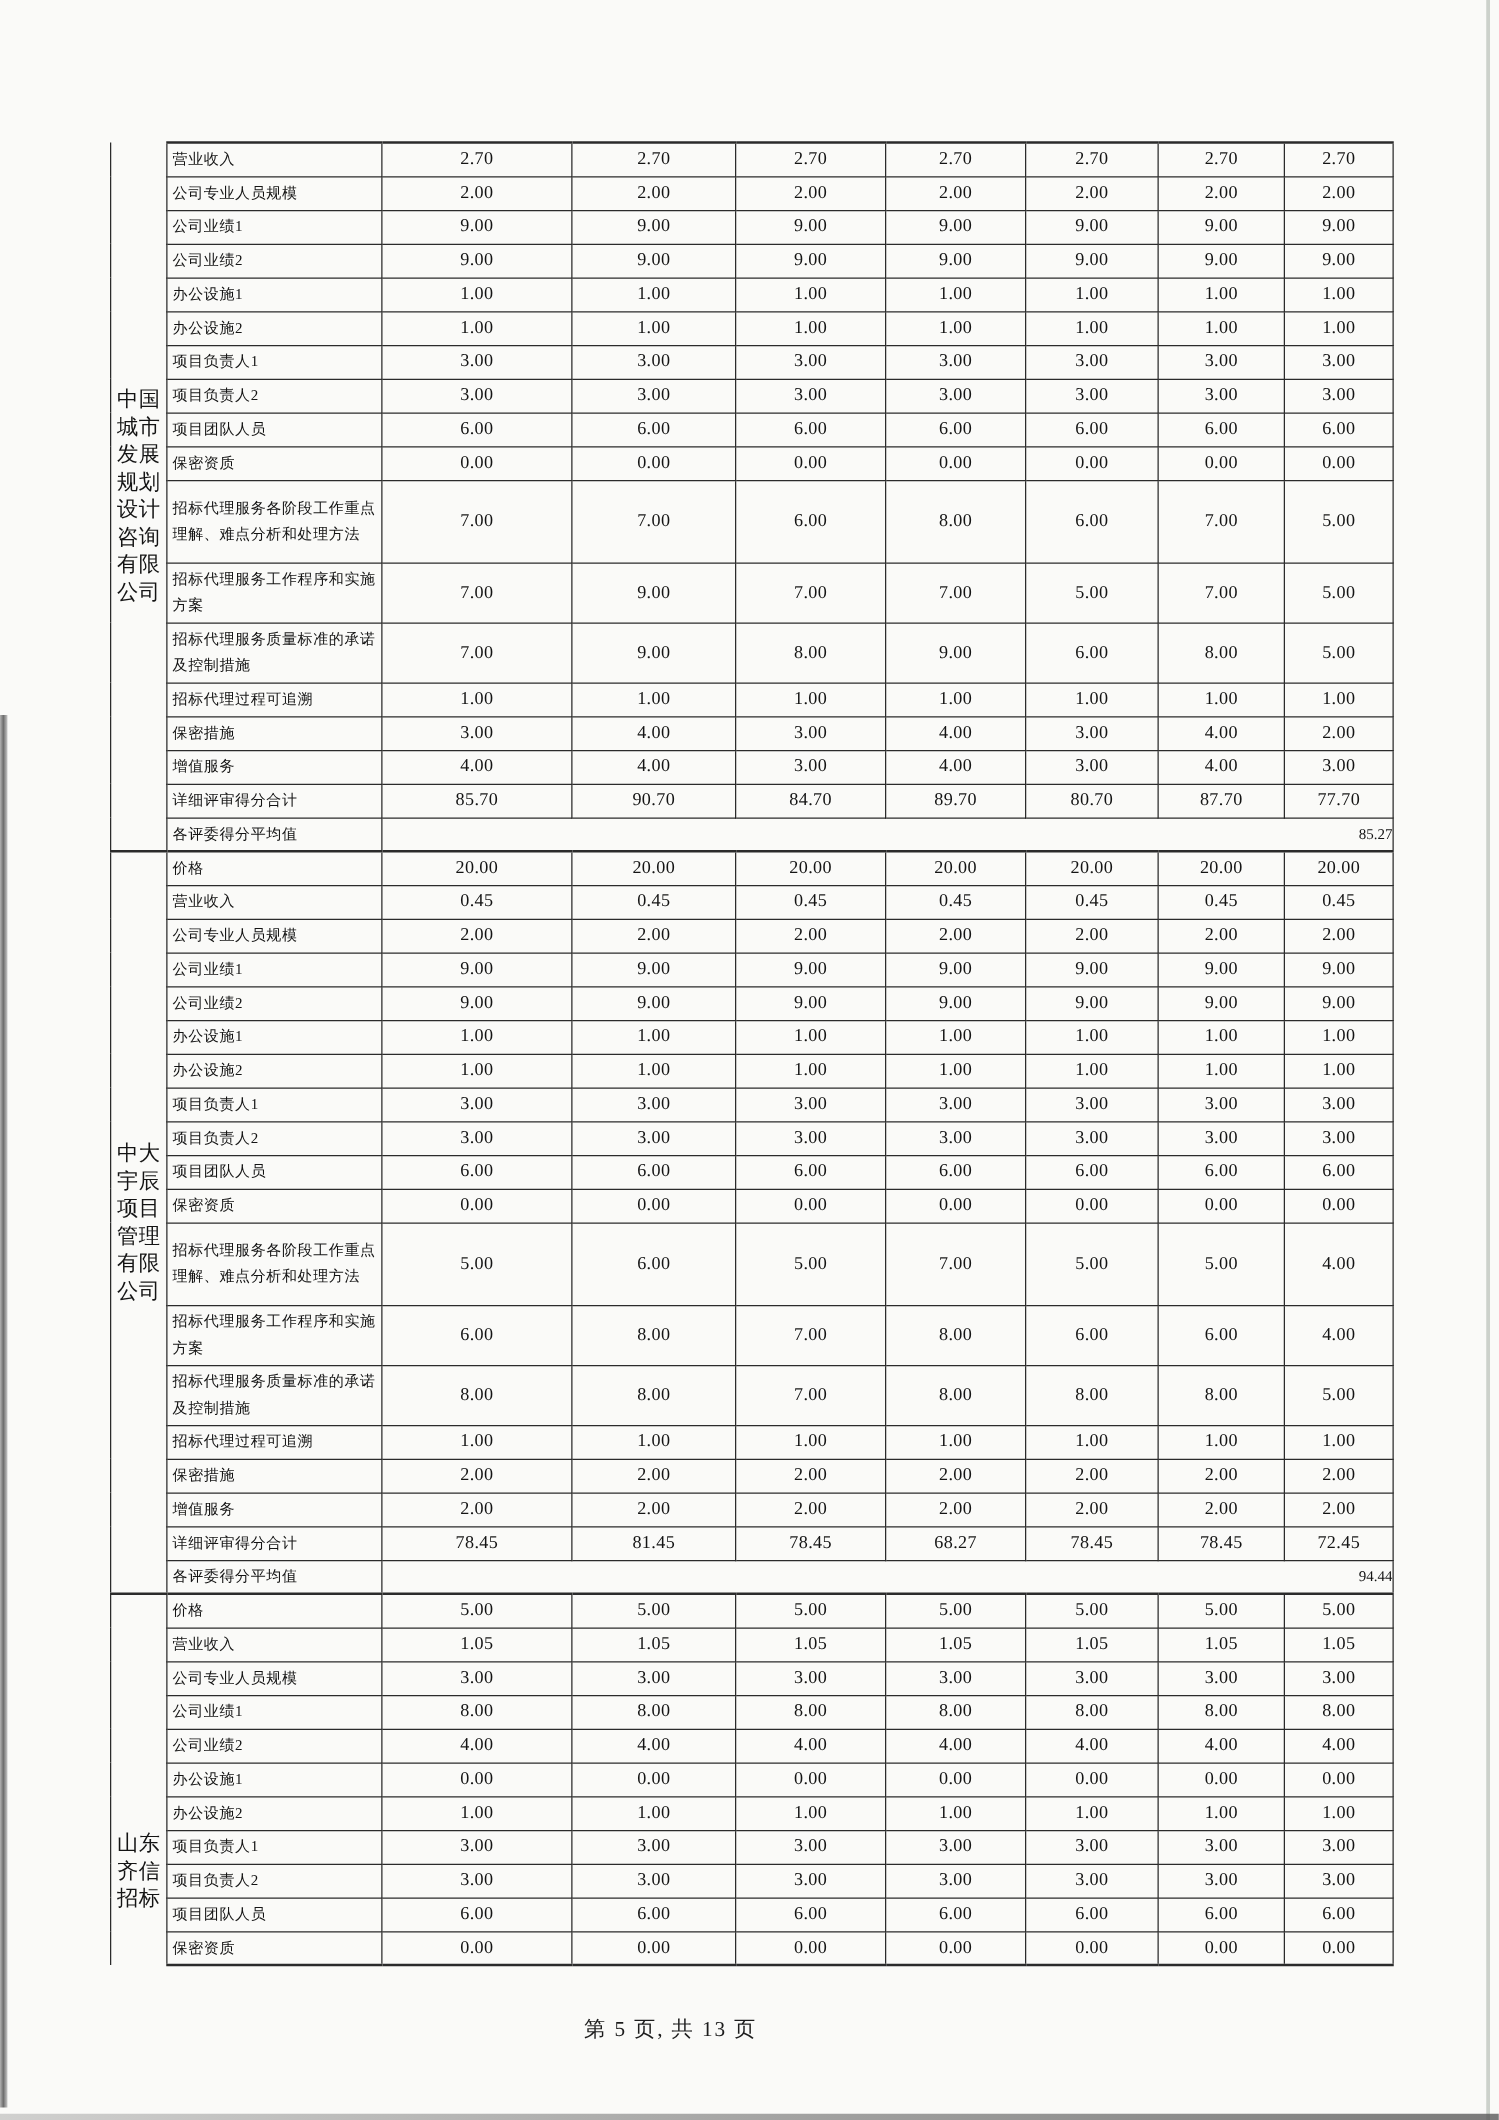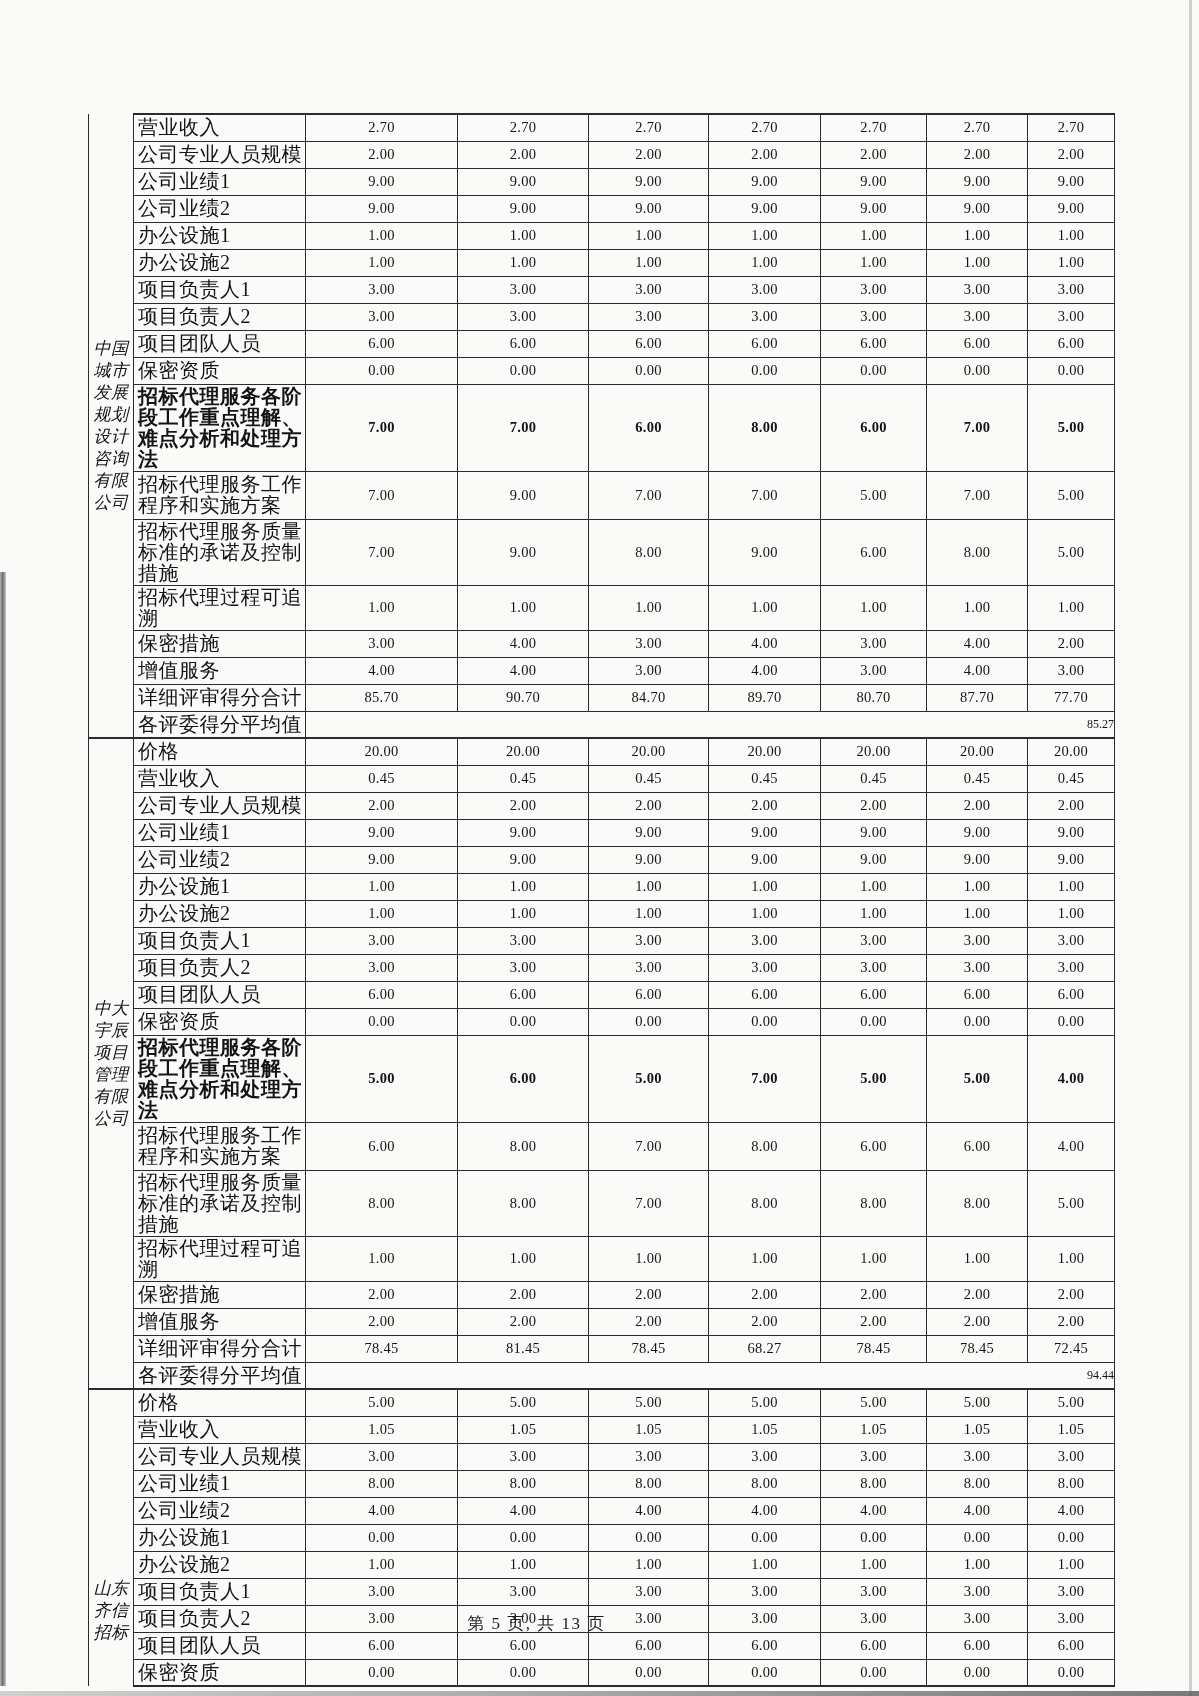--- a/index.html
+++ b/index.html
@@ -31,35 +31,34 @@
     border-collapse:collapse; table-layout:fixed;
     width:1026px;
   }
   .score-table td {
     border:1px solid #2b2b2b;
     padding:0;
     overflow:hidden;
   }
   tr.r1 { height:27px; }
   tr.r2 { height:48px;margin-top:48px; }
-  tr.r3 { height:66px;font-weight:bold; }
+  tr.r3 { height:66px; }
 
   td.company {
     font-size:17px; line-height:22px;
     text-align:center; vertical-align:middle;
     word-break:break-all;
     padding:2px 0;
     letter-spacing:0.5px;
-    font-style:italic;
   }
   td.company.cont-top    { border-top:none; }
   td.company.cont-bottom { border-bottom:none; vertical-align:bottom; padding-bottom:42px; }
 
   td.label {
-    font-size:20px; line-height:21px;
+    font-size:12px; line-height:21px;
     padding:1px 2px 1px 4px;
     letter-spacing:0.5px;
   }
   td.score {
     font-size:14.5px;
     text-align:center;
     letter-spacing:0.3px;
   }
   td.avg-value {
     font-size:12px;

